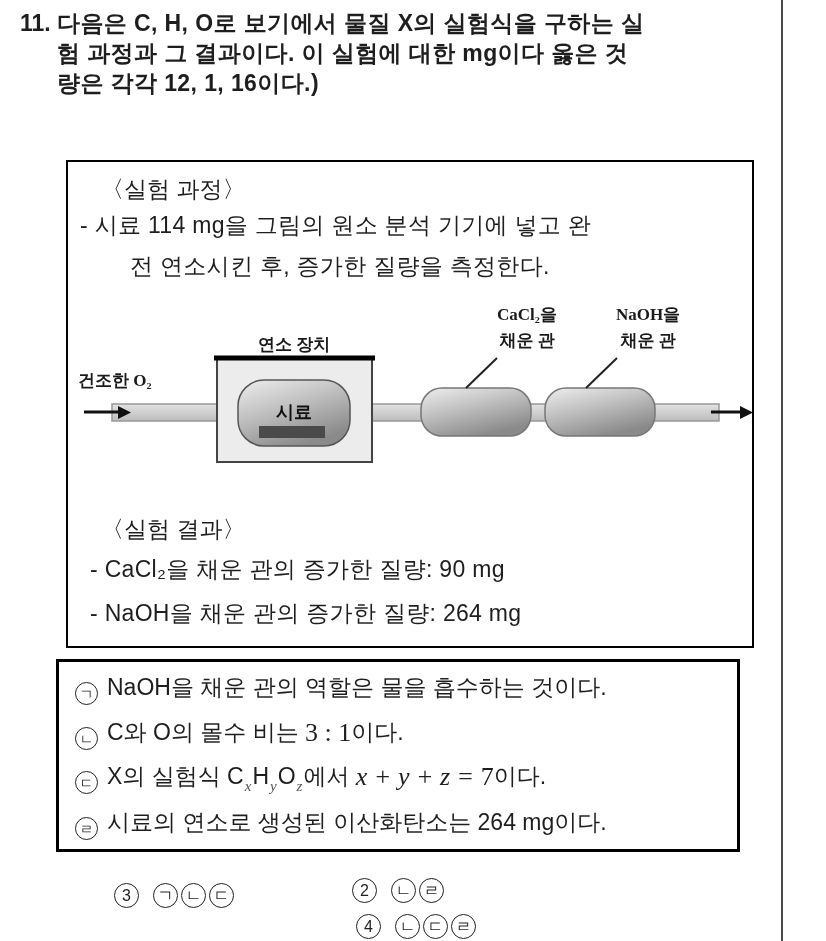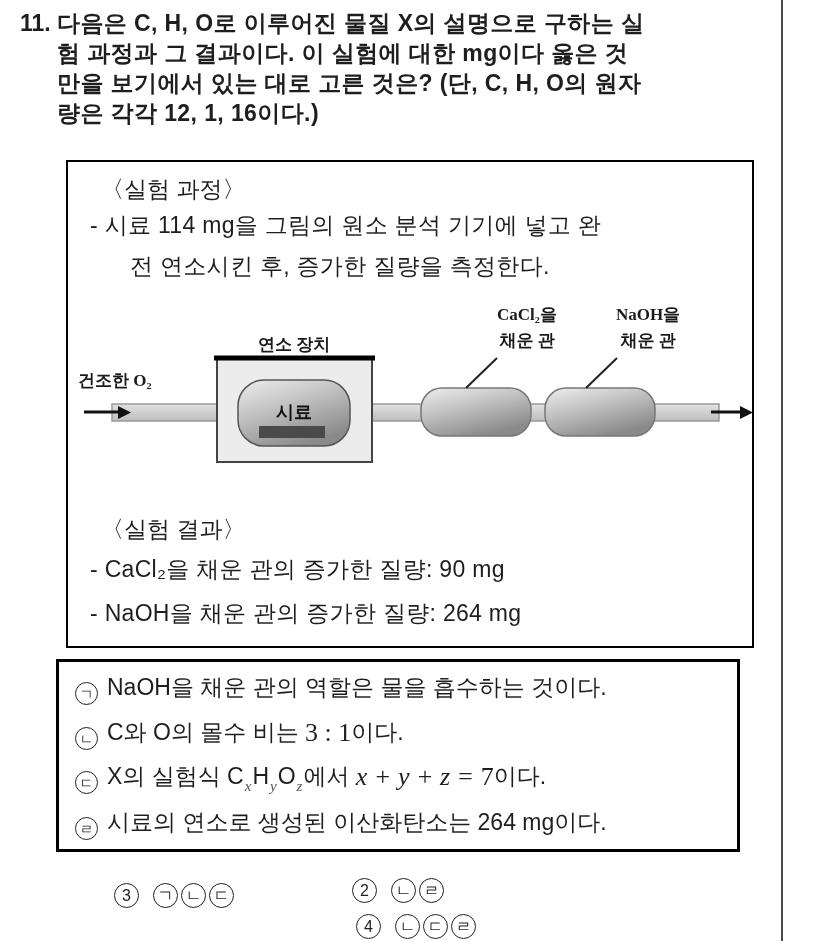--- a/index.html
+++ b/index.html
@@ -20,21 +20,21 @@
   .qlines { flex:1; }
   .qline { font-size:23px; line-height:30px; white-space:nowrap; letter-spacing:0.4px; }
   
   .exp-box {
     position:absolute; left:66px; top:148px; width:688px; height:488px;
     border:2px solid #000; background:#fff; box-sizing:border-box;margin-top:12px;
   }
   .sec-title { position:absolute; font-size:23px; white-space:nowrap; }
   .exp-line  { position:absolute; font-size:23px; white-space:nowrap; letter-spacing:0.3px; }
   .t-proc  { left:33px; top:12px; }
-  .l-p1    { left:22px; top:48px; }
+  .l-p1    { left:12px; top:48px; }
   .l-p2    { left:62px; top:89px; }
   .t-res   { left:33px; top:352px; }
   .l-r1    { left:22px; top:392px; }
   .l-r2    { left:22px; top:436px; }
   .diagram-svg { position:absolute; left:0; top:138px; }
   
   .bogi-box {
     position:absolute; left:56px; top:659px; width:684px; height:193px;
     border:3px solid #000; background:#fff; box-sizing:border-box;
   }
@@ -76,23 +76,22 @@
 <body>
 
 <div class="page">
 
   <div class="col-divider"></div>
 
   <div class="question">
     <div class="qrow">
       <div class="qnum">11.</div>
       <div class="qlines">
-        <div class="qline">다음은 C, H, O로 이루어진 물질 X의 설명으로 구하는 실</div>
+        <div class="qline">다음은 C, H, O로 보기에서 물질 X의 실험식을 구하는 실</div>
         <div class="qline">험 과정과 그 결과이다. 이 실험에 대한 mg이다 옳은 것</div>
-        <div class="qline">만을 보기에서 있는 대로 고른 것은? (단, C, H, O의 원자</div>
         <div class="qline">량은 각각 12, 1, 16이다.)</div>
       </div>
     </div>
   </div>
 
   <div class="exp-box">
     <div class="sec-title t-proc">〈실험 과정〉</div>
     <div class="exp-line l-p1">- 시료 114 mg을 그림의 원소 분석 기기에 넣고 완</div>
     <div class="exp-line l-p2">전 연소시킨 후, 증가한 질량을 측정한다.</div>
 

